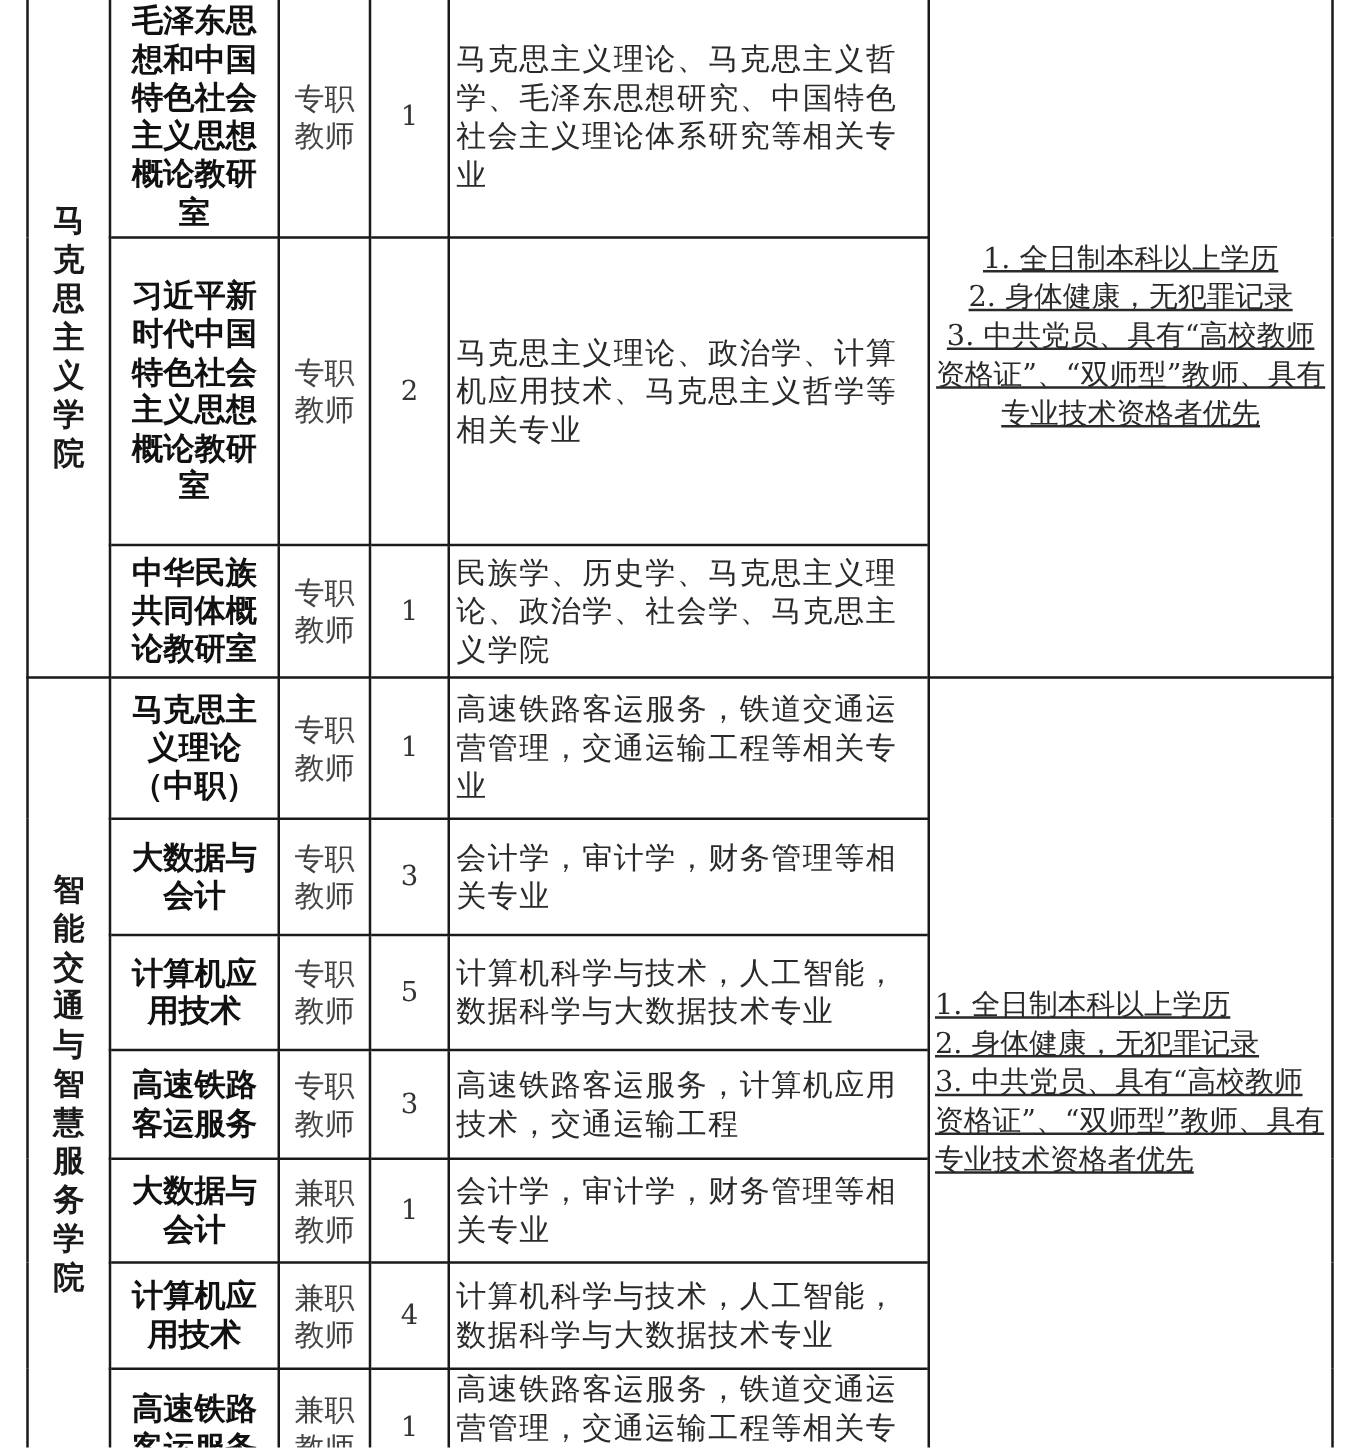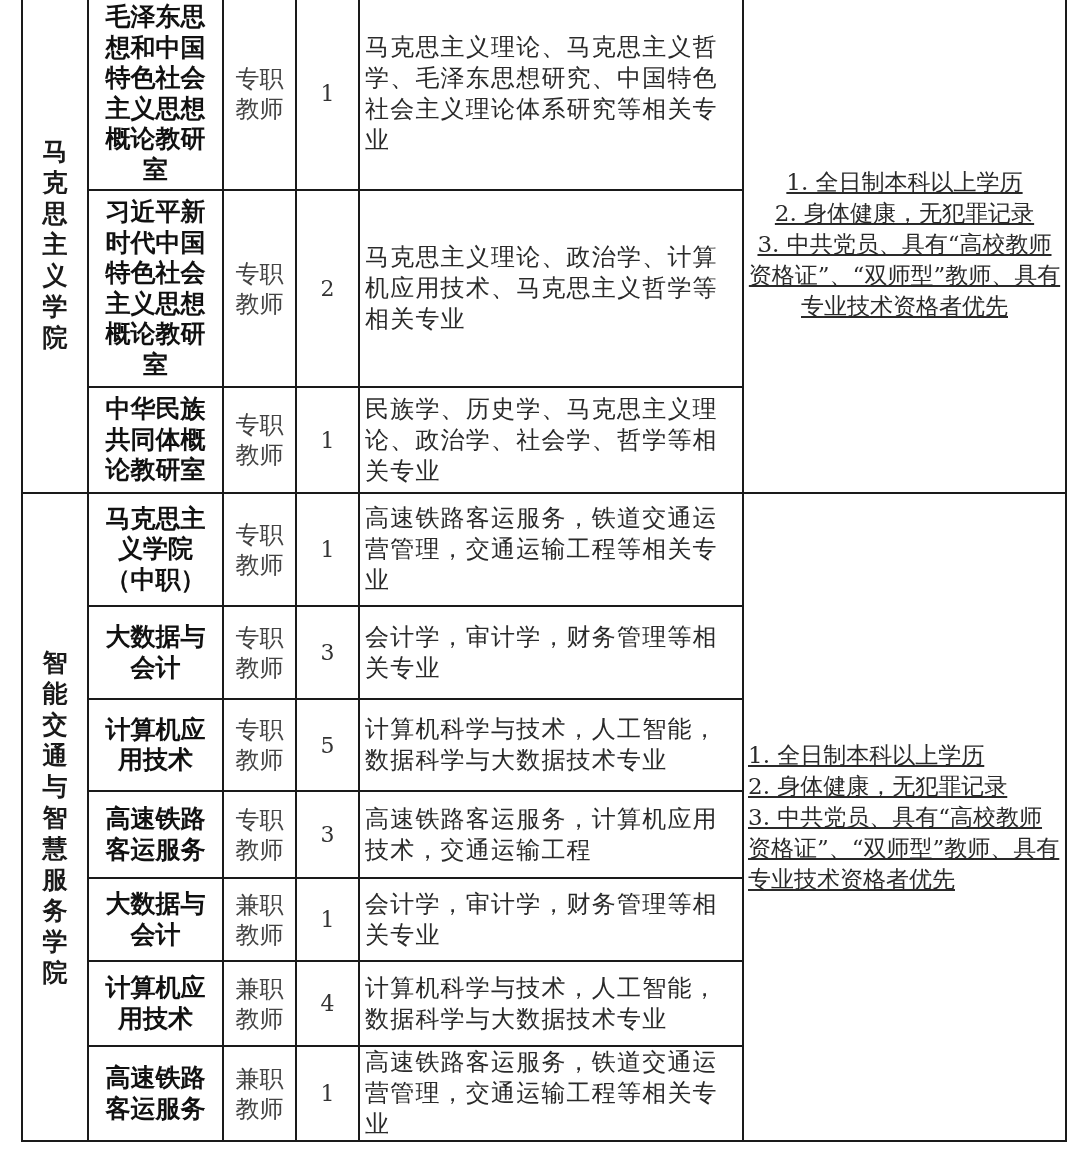--- a/index.html
+++ b/index.html
@@ -34,38 +34,38 @@
       <td class="c-dept"><span>毛泽东思想和中国特色社会主义思想概论教研室</span></td>
       <td class="c-type"><span>专职教师</span></td>
       <td class="c-count">1</td>
       <td class="c-major">马克思主义理论、马克思主义哲学、毛泽东思想研究、中国特色社会主义理论体系研究等相关专业</td>
       <td class="c-req center" rowspan="3" style="border-top:none;">
         <span class="req-line">1. 全日制本科以上学历</span>
         <span class="req-line">2. 身体健康，无犯罪记录</span>
         <span class="req-line">3. 中共党员、具有“高校教师资格证”、“双师型”教师、具有专业技术资格者优先</span>
       </td>
     </tr>
-    <tr style="height:197px;">
+    <tr style="height:246px;">
       <td class="c-dept"><span>习近平新时代中国特色社会主义思想概论教研室</span></td>
       <td class="c-type"><span>专职教师</span></td>
       <td class="c-count">2</td>
       <td class="c-major">马克思主义理论、政治学、计算机应用技术、马克思主义哲学等相关专业</td>
     </tr>
     <tr style="height:106px;">
       <td class="c-dept"><span>中华民族共同体概论教研室</span></td>
       <td class="c-type"><span>专职教师</span></td>
       <td class="c-count">1</td>
-      <td class="c-major">民族学、历史学、马克思主义理论、政治学、社会学、哲学等相关专业</td>
+      <td class="c-major">民族学、历史学、马克思主义理论、政治学、社会学、马克思主义学院</td>
     </tr>
 
     <tr style="height:113px;">
       <td class="c-college" rowspan="7">
         <span>智能交通与智慧服务学院</span>
       </td>
-      <td class="c-dept"><span>马克思主义学院（中职）</span></td>
+      <td class="c-dept"><span>马克思主义理论（中职）</span></td>
       <td class="c-type"><span>专职教师</span></td>
       <td class="c-count">1</td>
       <td class="c-major">高速铁路客运服务，铁道交通运营管理，交通运输工程等相关专业</td>
       <td class="c-req left" rowspan="7">
         <span class="req-line">1. 全日制本科以上学历</span>
         <span class="req-line">2. 身体健康，无犯罪记录</span>
         <span class="req-line">3. 中共党员、具有“高校教师资格证”、“双师型”教师、具有专业技术资格者优先</span>
       </td>
     </tr>
     <tr style="height:93px;">

